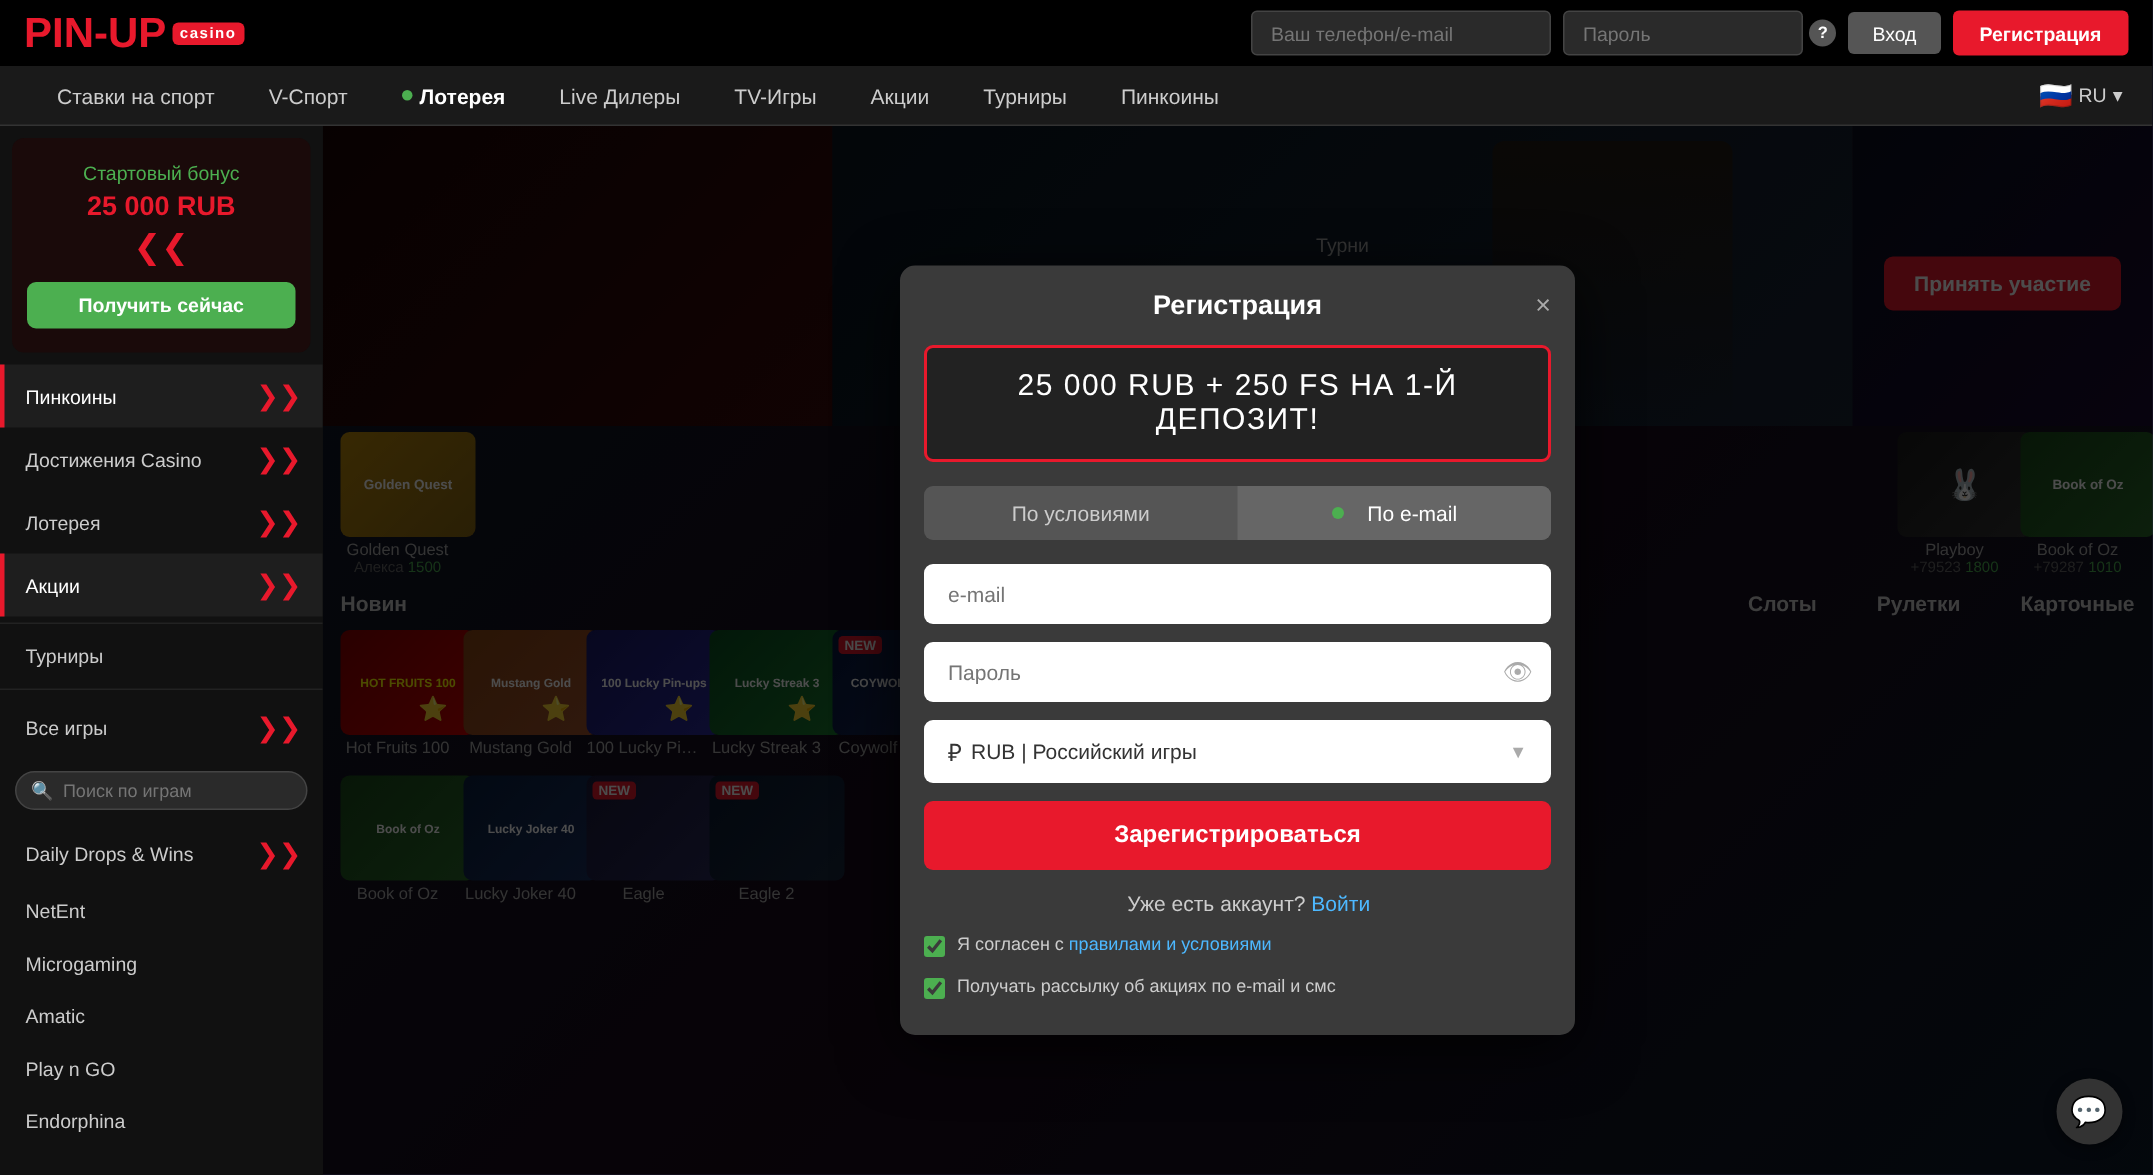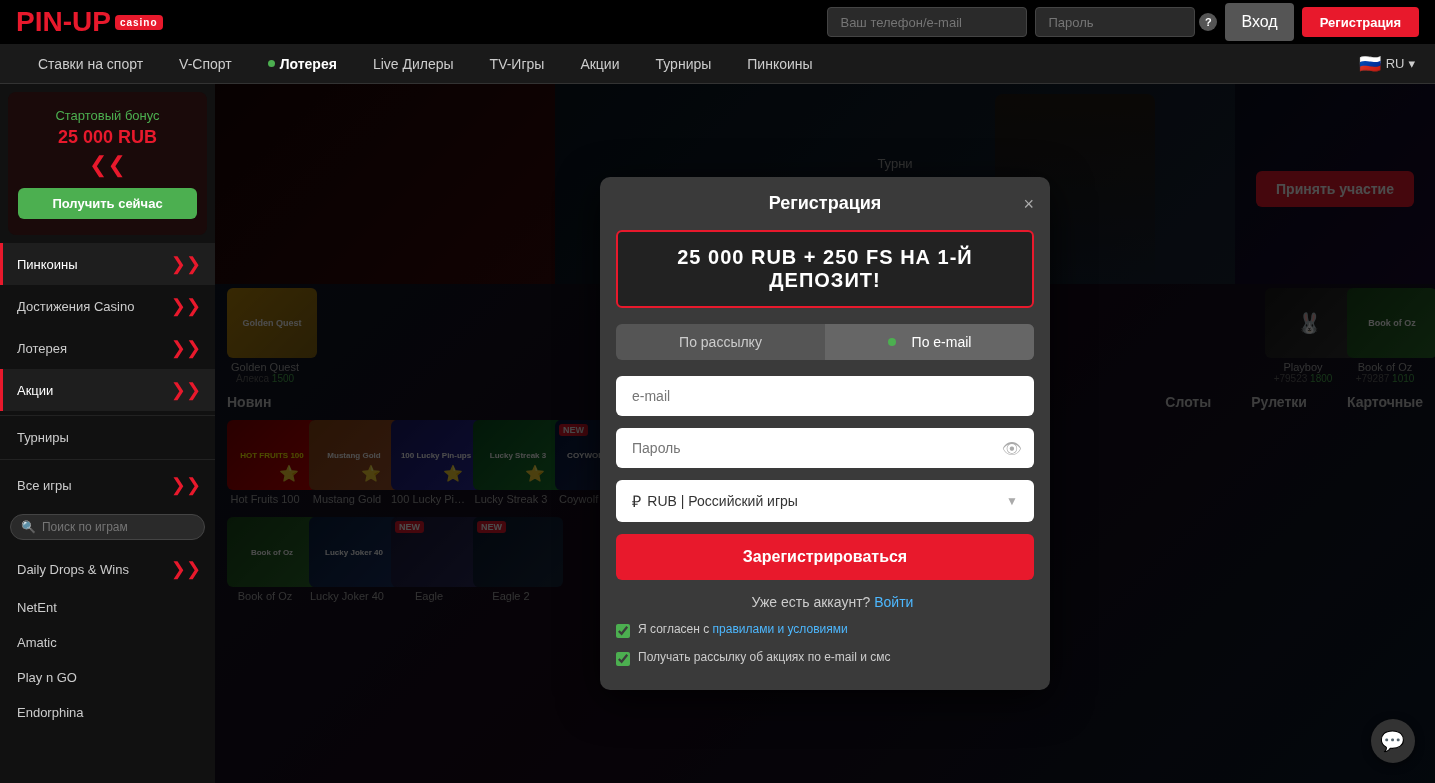--- a/index.html
+++ b/index.html
@@ -85,23 +85,23 @@
       font-size: 11px;
       font-weight: bold;
       margin-left: 4px;
       cursor: pointer;
     }
     .btn-login {
       background: #555;
       color: #fff;
       border: none;
       padding: 0 16px;
-      height: 38px;
+      height: 28px;
       border-radius: 4px;
-      font-size: 16px;
+      font-size: 13px;
       cursor: pointer;
     }
     .btn-register {
       background: #e8192c;
       color: #fff;
       border: none;
       padding: 0 18px;
       height: 30px;
       border-radius: 4px;
       font-size: 13px;
@@ -405,21 +405,21 @@
       margin: 0 16px 16px;
       background: #222;
       border: 2px solid #e8192c;
       border-radius: 6px;
       padding: 14px;
       text-align: center;
     }
     .modal-promo-text {
       color: #fff;
       font-size: 20px;
-      font-weight: 700;
+      font-weight: 400;
       letter-spacing: 1px;
     }
     .modal-tabs {
       display: flex;
       margin: 0 16px 16px;
       background: #555;
       border-radius: 6px;
       overflow: hidden;
     }
     .modal-tab {
@@ -675,20 +675,23 @@
     </div>
 
     <div class="sidebar-menu-item">
       <span>Daily Drops &amp; Wins</span>
       <span class="sidebar-arrow">❯❯</span>
     </div>
     <div class="sidebar-menu-item">
       <span>NetEnt</span>
     </div>
     <div class="sidebar-menu-item">
+      <span>Microgaming</span>
+    </div>
+    <div class="sidebar-menu-item">
       <span>Amatic</span>
     </div>
     <div class="sidebar-menu-item">
       <span>Play n GO</span>
     </div>
     <div class="sidebar-menu-item">
       <span>Endorphina</span>
     </div>
   </div>
 
@@ -828,21 +831,21 @@
         <div class="modal-header">
           <span class="modal-title">Регистрация</span>
           <button class="modal-close">×</button>
         </div>
 
         <div class="modal-promo-banner">
           <span class="modal-promo-text">25 000 RUB + 250 FS НА 1-Й ДЕПОЗИТ!</span>
         </div>
 
         <div class="modal-tabs">
-          <div class="modal-tab">По рассылку</div>
+          <div class="modal-tab">По условиями</div>
           <div class="modal-tab active">
             <span class="green-dot"></span>
             <span>По e-mail</span>
           </div>
         </div>
 
         <input class="modal-input" type="email" placeholder="e-mail" style="">
 
         <div class="modal-password-wrap">
           <input class="modal-password-input" type="password" placeholder="Пароль" style="">

